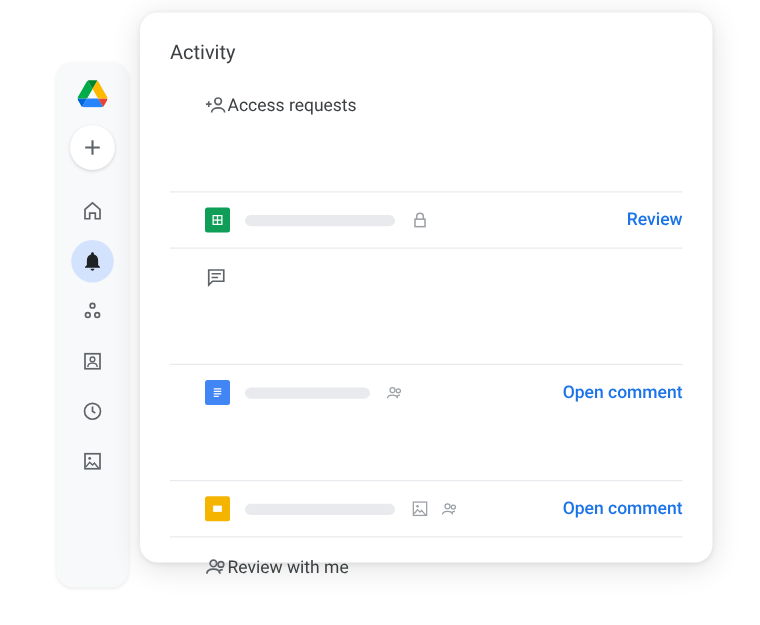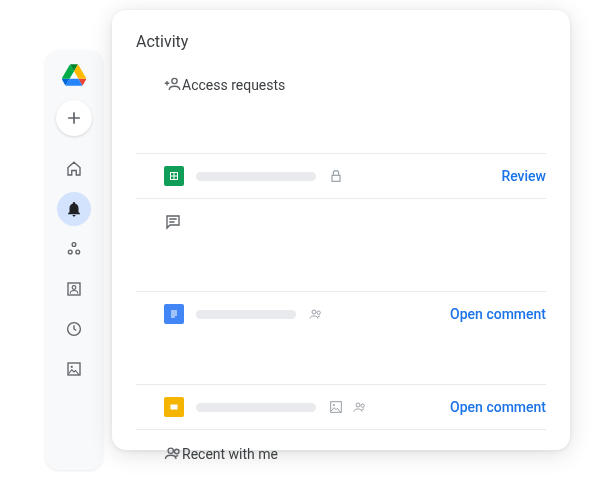--- a/index.html
+++ b/index.html
@@ -160,16 +160,16 @@
     </div>
   </div>
 
   <div class="section">
     <div class="section-header">
       <svg viewBox="0 0 24 24">
           <circle cx="9" cy="9" r="3.5" fill="none" stroke="#5f6368" stroke-width="1.8"></circle>
           <circle cx="17" cy="10" r="3" fill="none" stroke="#5f6368" stroke-width="1.8"></circle>
           <path d="M2 20c0-3.5 3-5 7-5s7 1.5 7 5M15 19c0-2.5 2-3.5 4-3.5" fill="none" stroke="#5f6368" stroke-width="1.8"></path>
         </svg>
-      <span class="section-title">Recent with me</span>
+      <span class="section-title">Review with me</span>
     </div>
   </div>
 </div>
 
 </body></html>

